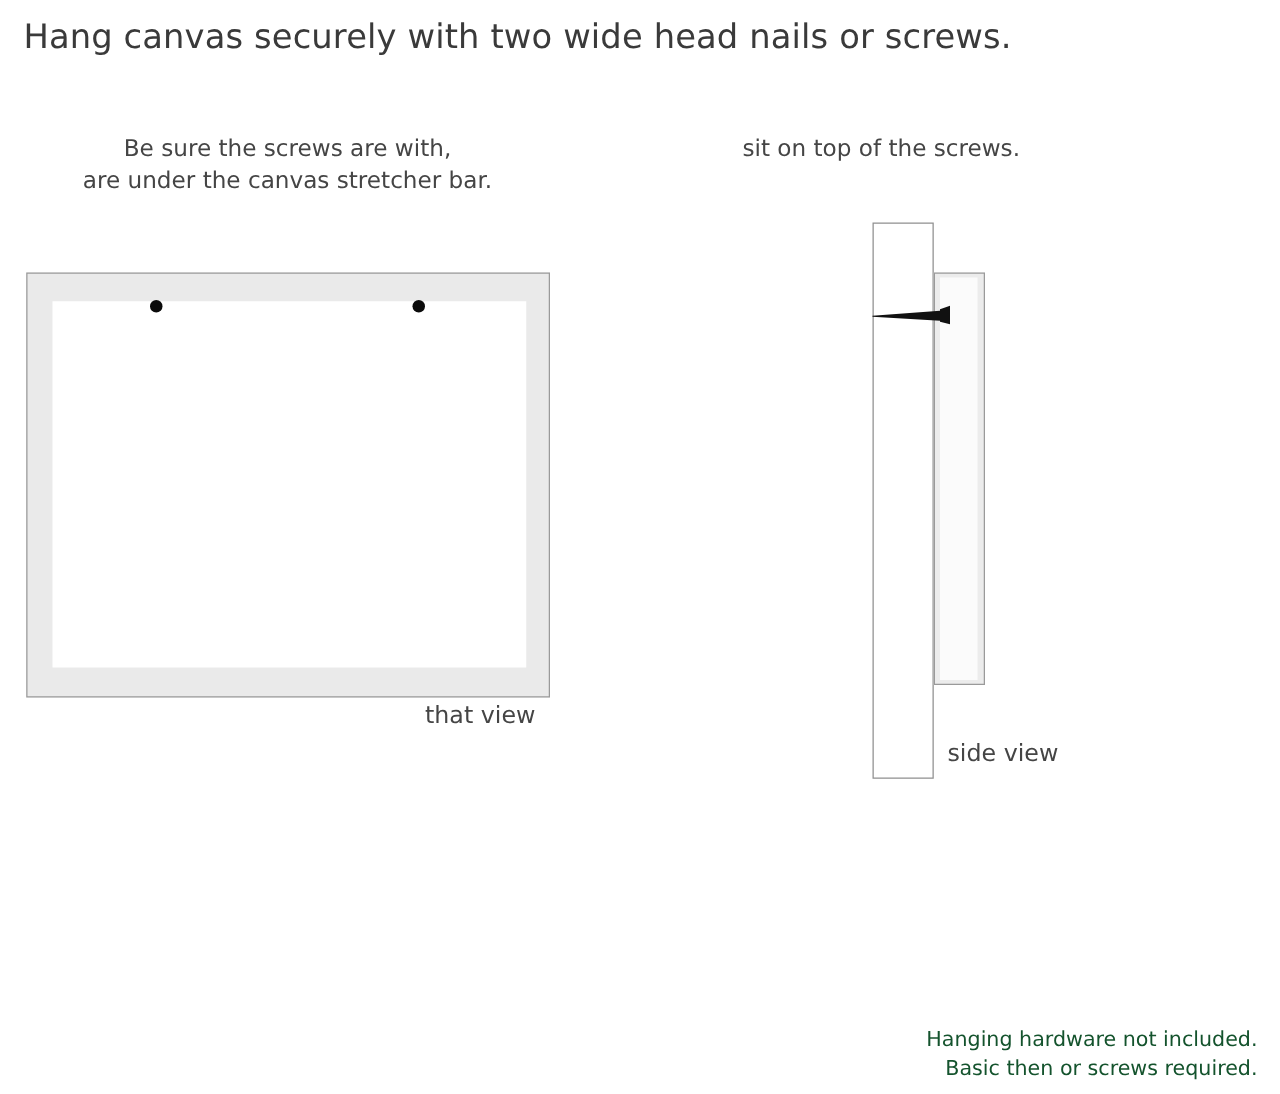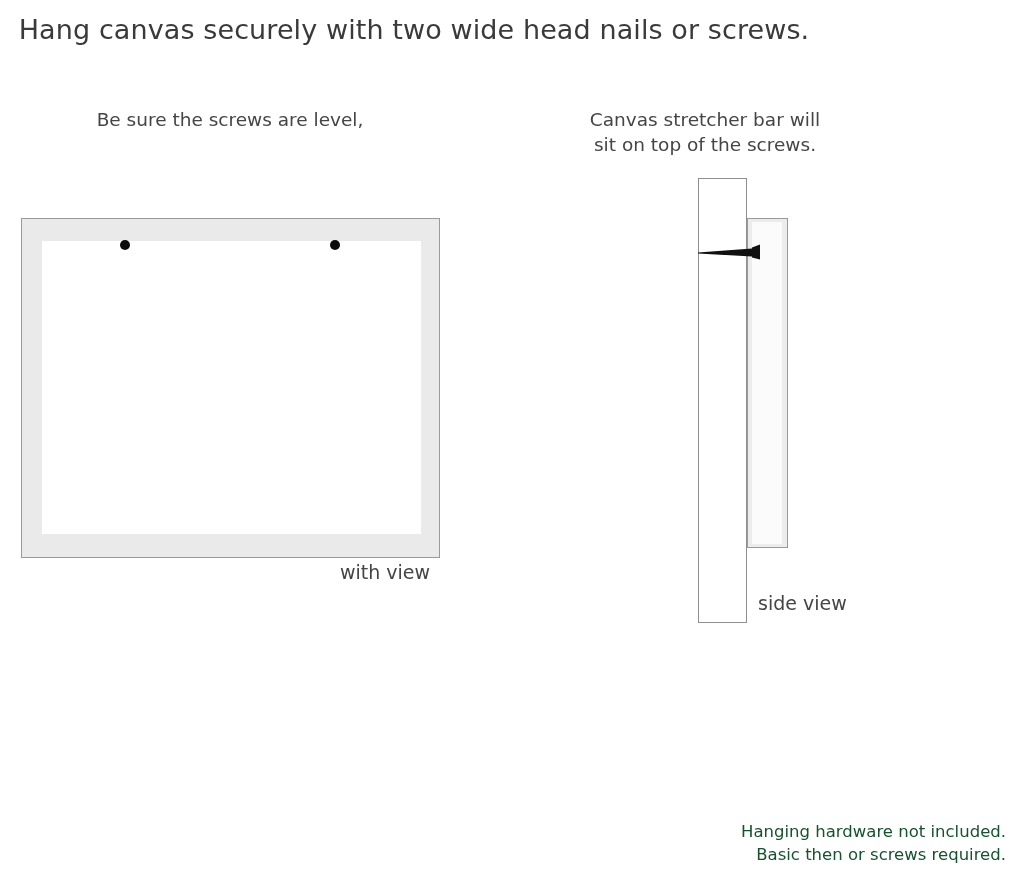--- a/index.html
+++ b/index.html
@@ -141,34 +141,34 @@
     color: #14532d;
     white-space: nowrap;
   }
 </style>
 </head>
 <body>
 
 <div class="headline">Hang canvas securely with two wide head nails or screws.</div>
 
 <div class="caption caption-left">
-  <div>Be sure the screws are level,</div>
+  <div>Be sure the screws are with,</div>
+  <div>are under the canvas stretcher bar.</div>
 </div>
 
 <div class="caption caption-right">
-  <div>Canvas stretcher bar will</div>
   <div>sit on top of the screws.</div>
 </div>
 
 <div class="front-view">
   <div class="front-inner"></div>
 </div>
 <div class="screw-dot screw-dot-left"></div>
 <div class="screw-dot screw-dot-right"></div>
-<div class="view-label label-front">with view</div>
+<div class="view-label label-front">that view</div>
 
 <div class="wall"></div>
 <div class="stretcher-bar"></div>
 <div class="stretcher-inner"></div>
 
 <svg class="side-screw" width="64" height="24" viewBox="0 0 64 24">
 
   <polygon points="0,12.6 54,8.6 54,16.6 0,13.4" fill="#111111"></polygon>
 
   <polygon points="54,7.4 62,4.6 62,19.4 54,17.4" fill="#111111"></polygon>

